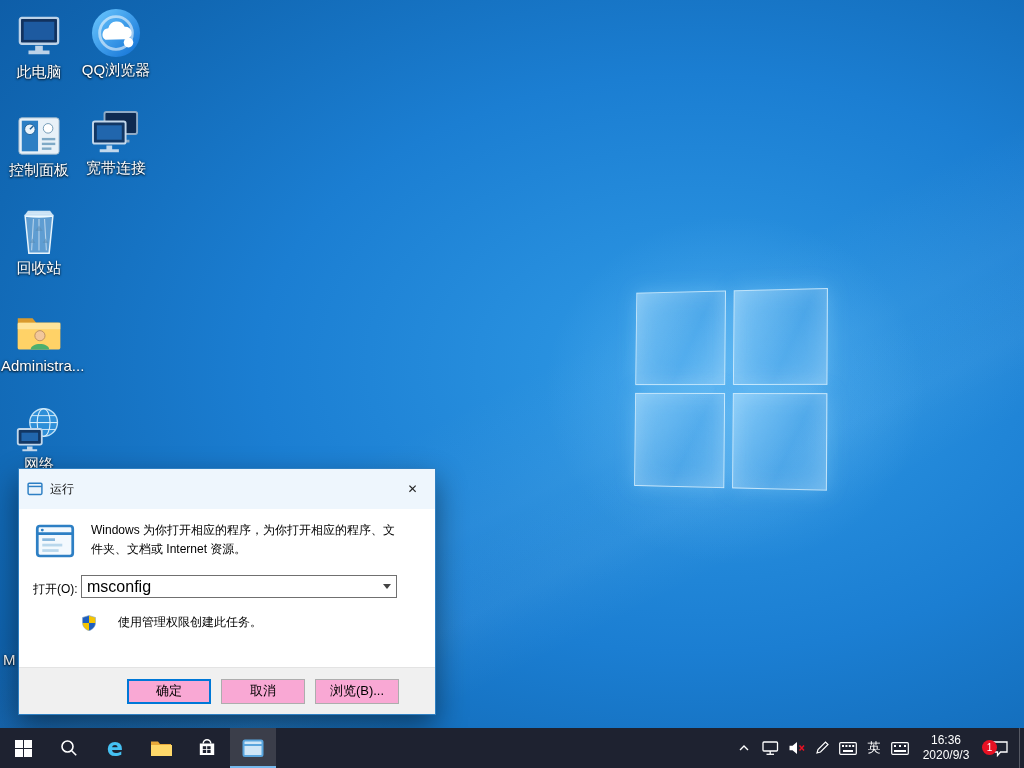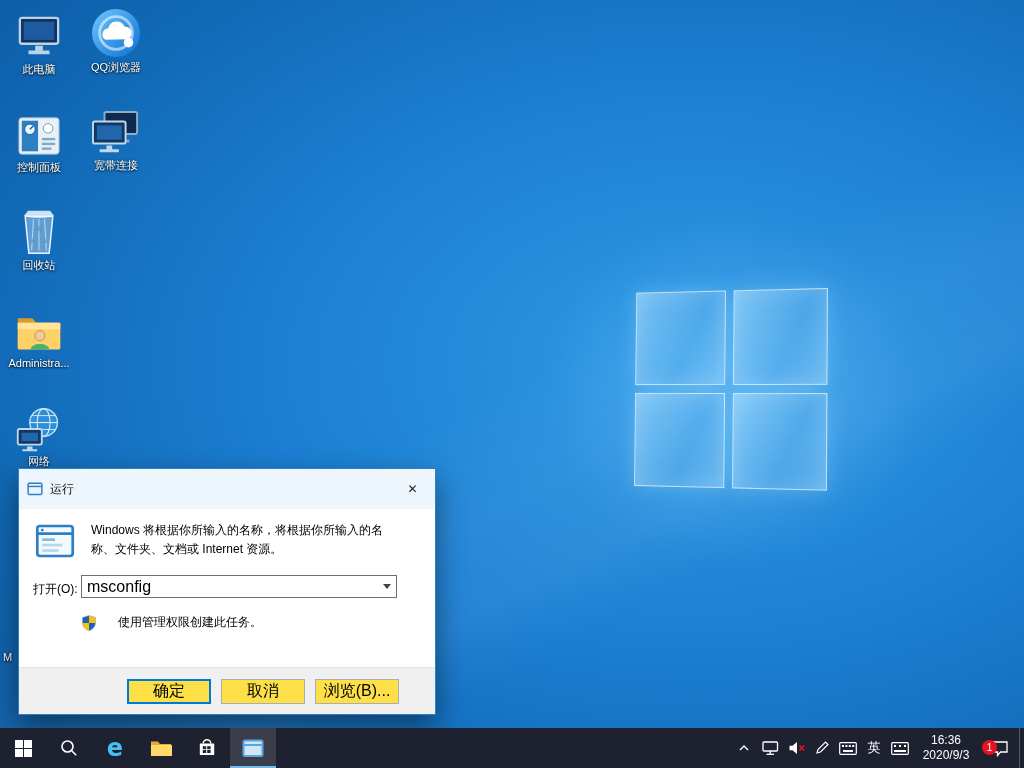--- a/index.html
+++ b/index.html
@@ -37,21 +37,21 @@
   .pane {
     background: linear-gradient(115deg, rgba(175,225,255,0.55), rgba(110,185,240,0.30) 60%, rgba(150,210,250,0.45));
     border: 1px solid rgba(235,250,255,0.70);
     box-shadow: 0 0 18px rgba(150,215,255,0.35), inset 0 0 25px rgba(255,255,255,0.18);
   }
 
   
   .dicon { position: absolute; width: 76px; text-align: center; cursor: default; }
   .dicon .art { height: 52px; display: flex; align-items: flex-end; justify-content: center; }
   .dicon .lbl {
-    margin-top: 3px; font-size: 11px; color: #fff; line-height: 1.15;
+    margin-top: 3px; font-size: 15px; color: #fff; line-height: 1.15;
     text-shadow: 0 1px 2px rgba(0,0,0,0.85), 0 0 3px rgba(0,0,0,0.5);
   }
   .dicon.leftlbl .lbl { text-align: left; padding-left: 2px; }
 
   
   .run-dialog {
     position: absolute; left: 18px; top: 468px; width: 418px; height: 247px;
     background: #fff; border: 1px solid #2f7fc1;
     box-shadow: 0 12px 28px rgba(0,0,0,0.45);
     font-size: 12px; color: #000; z-index: 40;
@@ -82,22 +82,22 @@
     border-top: 5px solid #444;
   }
   .admin-row { display: flex; align-items: center; gap: 21px; margin: 16px 0 0 48px; }
   .btn-strip {
     position: absolute; left: 0; right: 0; bottom: 0; height: 47px;
     background: #f0f0f0; border-top: 1px solid #e3e3e3;
     display: flex; align-items: center; justify-content: flex-end;
     gap: 10px; padding-right: 36px;
   }
   .btn {
-    width: 84px; height: 25px; background: #fde047; border: 1px solid #adadad;
-    font-size: 16px; display: flex; align-items: center; justify-content: center; color: #000;
+    width: 84px; height: 25px; background: #f9a8d4; border: 1px solid #adadad;
+    font-size: 13px; display: flex; align-items: center; justify-content: center; color: #000;
   }
   .btn.primary { border: 1px solid #0078d7; box-shadow: inset 0 0 0 1px #0078d7; }
 
   
   .taskbar {
     position: absolute; left: 0; right: 0; bottom: 0; height: 40px;
     background: #1e2230; display: flex; align-items: stretch; z-index: 50;
   }
   .tb-btn { width: 46px; display: flex; align-items: center; justify-content: center; }
   .tb-btn.active { background: rgba(255,255,255,0.13); box-shadow: inset 0 -2px 0 #76b9ed; }
@@ -247,21 +247,21 @@
   <div class="dlg-content">
     <div class="desc-row">
       <svg class="run-big-icon" width="40" height="36" viewBox="0 0 44 38">
         <rect x="2.5" y="2.5" width="39" height="33" rx="3" fill="#f3f9fe" stroke="#2d7fc4" stroke-width="3"></rect>
         <line x1="2.5" y1="11" x2="41.5" y2="11" stroke="#2d7fc4" stroke-width="3"></line>
         <circle cx="8" cy="7" r="1.6" fill="#2d7fc4"></circle>
         <rect x="8" y="16" width="14" height="3" fill="#8cbade"></rect>
         <rect x="8" y="22" width="22" height="3" fill="#b9d7ec"></rect>
         <rect x="8" y="28" width="18" height="3" fill="#b9d7ec"></rect>
       </svg>
-      <div class="desc-text">Windows 将根据你所输入的名称，将根据你所输入的名称、文件夹、文档或 Internet 资源。</div>
+      <div class="desc-text">Windows 为你打开相应的程序，为你打开相应的程序、文件夹、文档或 Internet 资源。</div>
     </div>
 
     <div class="open-row">
       <span class="open-label">打开(O):</span>
       <div class="combo">
         <input type="text" value="msconfig" style="">
         <div class="combo-arrow">
             <i></i>
           </div>
       </div>

